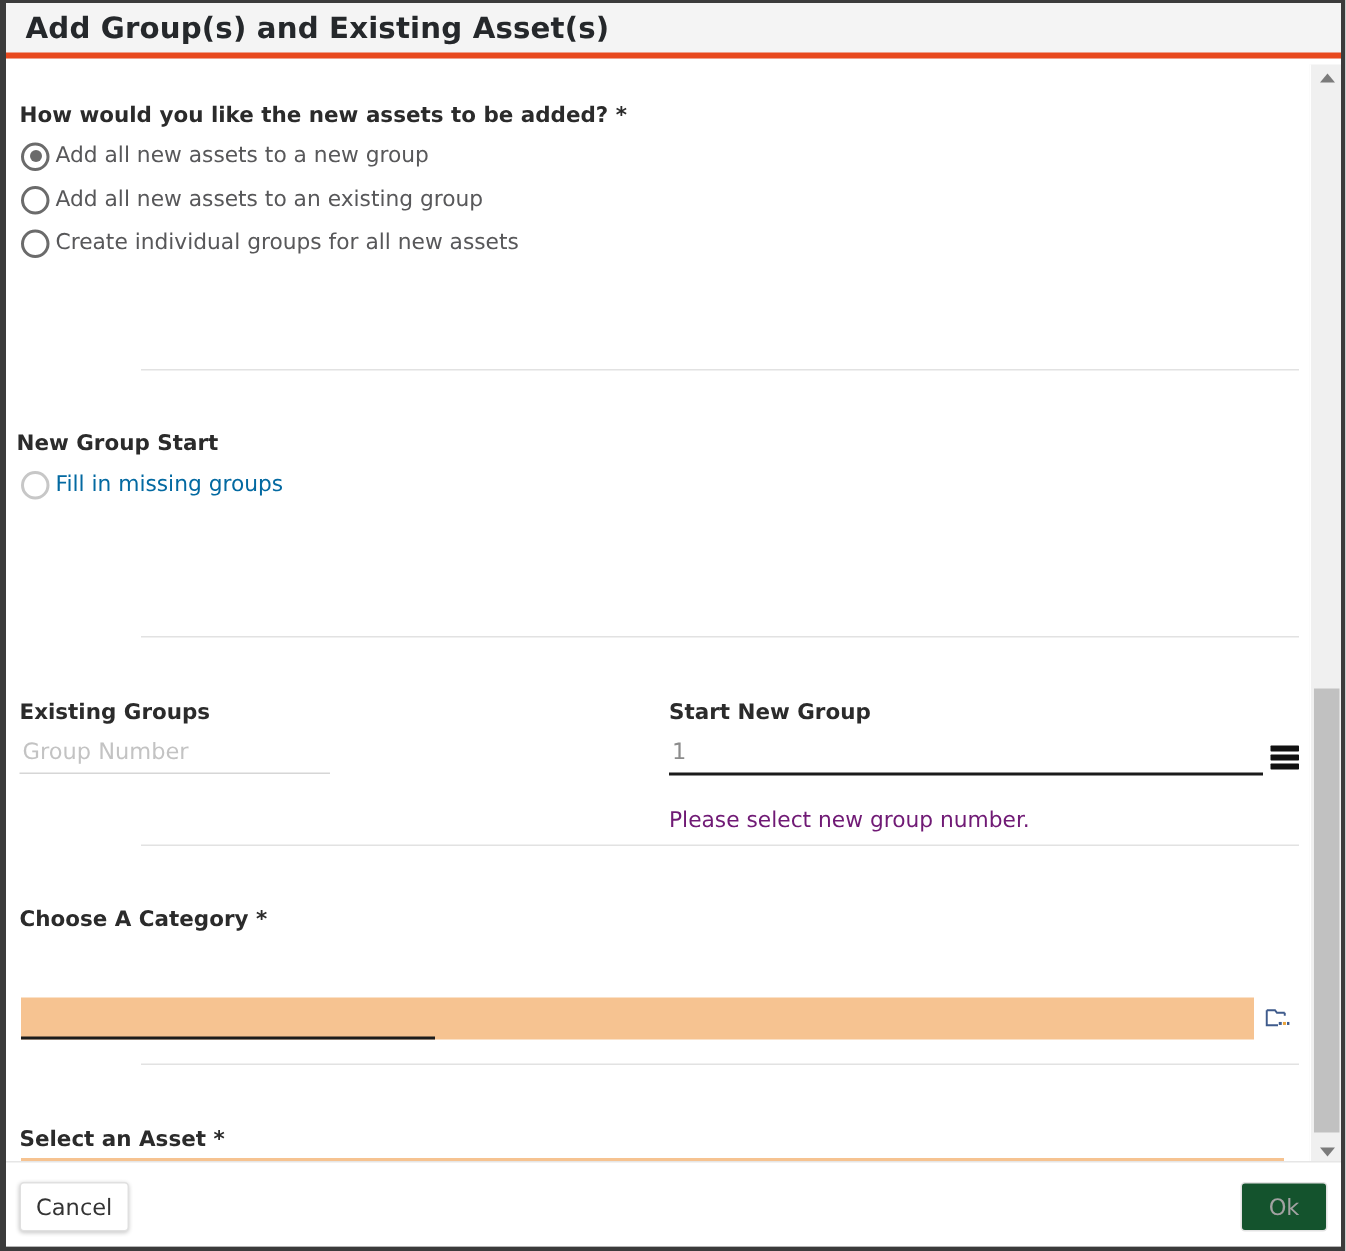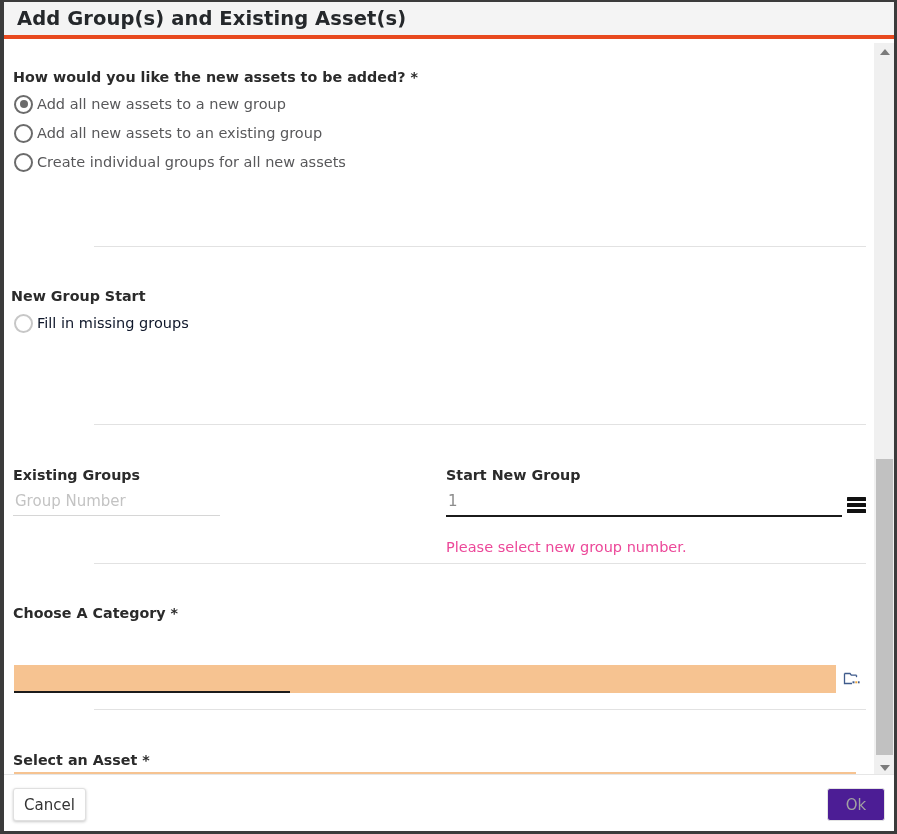--- a/index.html
+++ b/index.html
@@ -84,21 +84,21 @@
     width: 8px; height: 8px;
     border-radius: 50%;
     background: #6b6b6b;
   }
   .radio.disabled { border-color: #c7c7c7; }
   .radio-label {
     font-size: 14.5px;
     color: #58585a;
     white-space: nowrap;
   }
-  .radio-label.disabled { color: #0f172a; }
+  .radio-label.disabled { color: #0369a1; }
 
   
   .divider {
     position: absolute;
     left: 90px;
     width: 772px;
     height: 1px;
     background: #e2e2e2;
   }
 
@@ -109,21 +109,21 @@
     color: #8c8c8c;
     padding: 0 0 5px 2px;
     white-space: nowrap;
     background: transparent;
   }
   .u-light { border-bottom: 1px solid #d6d6d6; }
   .u-dark  { border-bottom: 2px solid #1b1b1b; }
 
   .helper-text {
     font-size: 14.5px;
-    color: #ec4899;
+    color: #701a75;
     white-space: nowrap;
   }
 
   
   .hamburger {
     width: 19px; height: 16px;
     display: flex;
     flex-direction: column;
     justify-content: space-between;
     flex: 0 0 auto;
@@ -231,21 +231,21 @@
     left: 9px; top: 13px;
     width: 73px; height: 33px;
     background: #ffffff;
     color: #333333;
     border: 1px solid #e0e0e0;
     box-shadow: 0 1px 3px rgba(0,0,0,.22);
   }
   .btn-ok {
     right: 9px; top: 13px;
     width: 58px; height: 33px;
-    background: #4c1d95;
+    background: #14532d;
     color: #a2a2a2;
     border: 1px solid #e3e3e3;
   }
 </style>
 </head>
 <body>
 
 <div id="app">
 
   <div class="titlebar">

